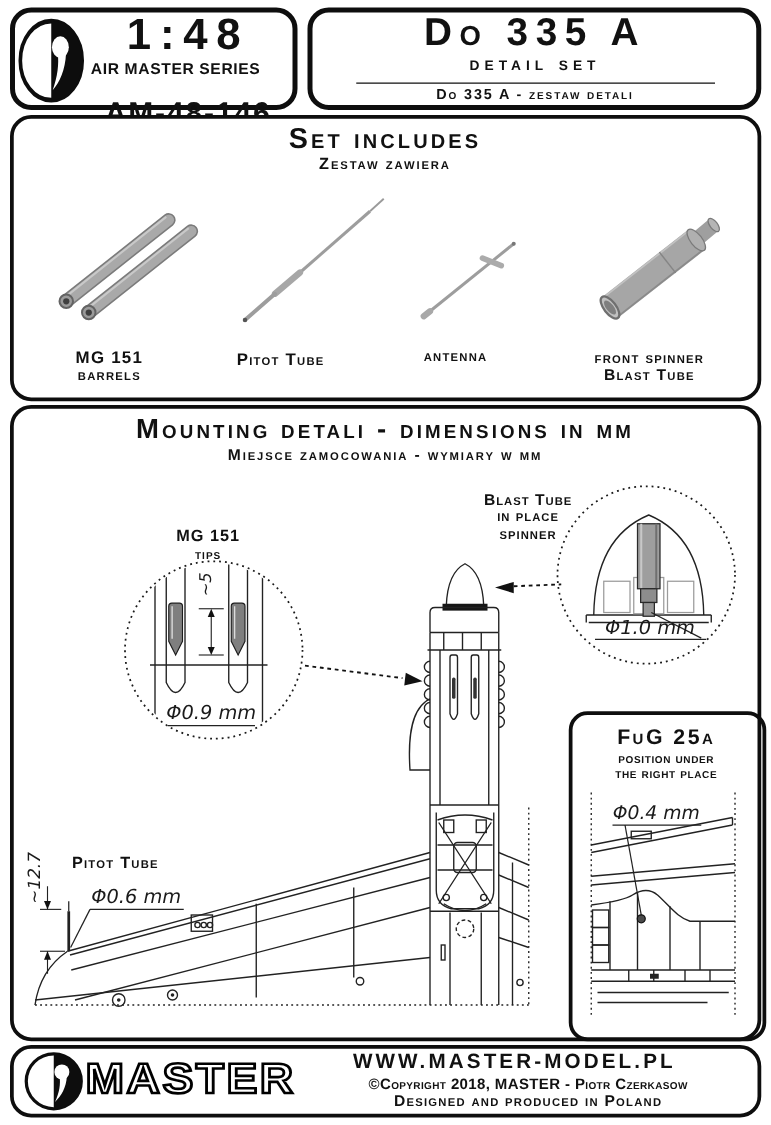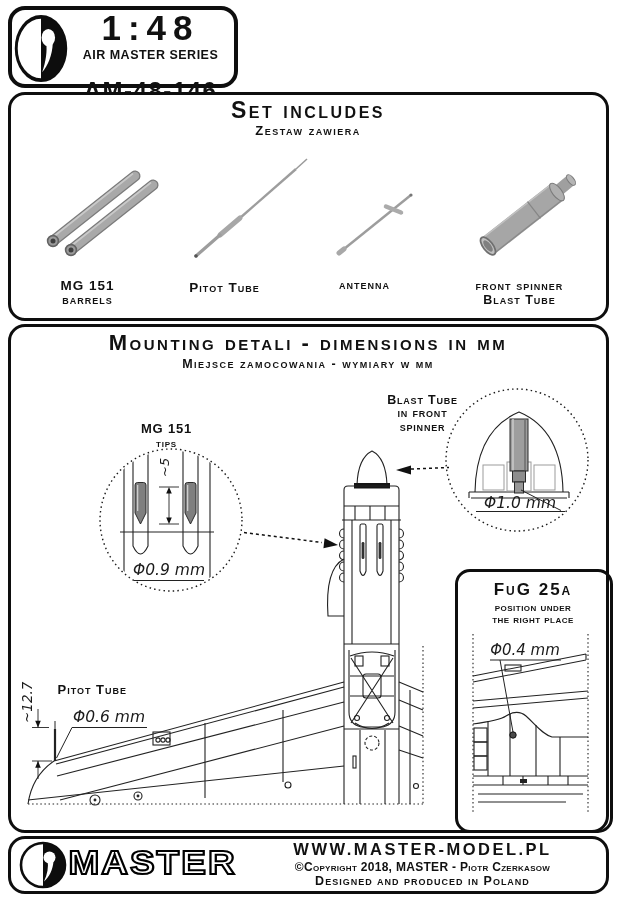--- a/index.html
+++ b/index.html
@@ -46,25 +46,33 @@
   <div class="box" style="left:8px;top:6px;width:230px;height:82px;border-width:4px;">
     <div class="inner" style="width:230px;height:82px;">
       <svg class="abs" style="left:5px;top:7px;" width="54" height="69" viewBox="0 0 48 48" preserveAspectRatio="none">
         <circle cx="24" cy="24" r="22" fill="#ffffff" stroke="#0d0d0d" stroke-width="2.6"></circle>
         <path d="M24,2 A22,22 0 0 1 24,46 Z" fill="#0d0d0d"></path>
         <path d="M24,4.5 A19.5,19.5 0 0 0 24,43.5 A12.5,12.5 0 0 1 24,4.5 Z" fill="#0d0d0d"></path>
         <circle cx="30.5" cy="16.5" r="6" fill="#ffffff"></circle>
         <path d="M34.5,20 C34,29 30,36 25,40.5 C28.5,33 29.6,26 28.6,19.5 Z" fill="#ffffff"></path>
       </svg>
       <div class="abs b ctr" style="left:58px;top:0;width:168px;font-size:35px;letter-spacing:7px;line-height:41px;">1:48</div>
-      <div class="abs b ctr" style="left:58px;top:42px;width:168px;font-size:12.5px;letter-spacing:0.5px;line-height:13px;">AIR MASTER SERIES</div>
+      <div class="abs b ctr" style="left:48px;top:42px;width:168px;font-size:12.5px;letter-spacing:0.5px;line-height:13px;">AIR MASTER SERIES</div>
       <div class="abs b ctr" style="left:54px;top:71px;width:176px;font-size:24px;letter-spacing:1.5px;line-height:26px;">AM-48-146</div>
     </div>
   </div>
 
+  <div class="box" style="left:246px;top:6px;width:363px;height:82px;border-width:4px;">
+    <div class="inner" style="width:363px;height:82px;">
+      <div class="abs b sc ctr" style="left:0;top:0;width:363px;font-size:31px;letter-spacing:6px;line-height:37px;">Do 335 A</div>
+      <div class="abs b sc ctr" style="left:0;top:36px;width:363px;font-size:16px;letter-spacing:4px;line-height:18px;">detail set</div>
+      <div class="abs" style="left:38px;top:59px;width:287px;border-top:1.8px solid #111;"></div>
+      <div class="abs b sc ctr" style="left:0;top:62px;width:363px;font-size:11.5px;letter-spacing:1.5px;line-height:14px;">Do 335 A - zestaw detali</div>
+    </div>
+  </div>
 
   <div class="box" style="left:8px;top:92px;width:601px;height:229px;">
     <div class="inner" style="height:229px;">
       <div class="abs title-lg" style="left:0;top:5px;width:601px;font-size:23px;">Set includes</div>
       <div class="abs b sc ctr" style="left:0;top:31px;width:601px;font-size:13px;letter-spacing:1.5px;">Zestaw zawiera</div>
 
       <svg style="left:0;top:0;" width="601" height="229" viewBox="0 0 601 229">
 
         <g>
           <line x1="127" y1="84" x2="45" y2="149" stroke="#7b7b7b" stroke-width="11" stroke-linecap="round"></line>
@@ -294,21 +302,21 @@
           <text class="dim" x="517" y="331" font-size="15" text-anchor="middle">Φ0.4 mm</text>
         </g>
       </svg>
 
       <div class="dlabel" style="left:89px;top:98px;width:140px;font-size:13px;line-height:14px;">
         <div>MG 151</div>
         <div style="font-size:12px">tips</div>
       </div>
       <div class="dlabel" style="left:345px;top:70px;width:140px;font-size:12.5px;line-height:13.5px;">
         <div>Blast Tube</div>
-        <div>in front</div>
+        <div>in place</div>
         <div>spinner</div>
       </div>
       <div class="dlabel" style="left:50px;top:358px;width:140px;font-size:13px;text-align:left;letter-spacing:1px;">Pitot Tube</div>
 
       <div class="abs" style="left:447px;top:245px;width:158px;height:264px;border:3.5px solid #0e0e0e;border-radius:15px;box-sizing:border-box;background:transparent;">
         <div class="abs b sc ctr" style="left:0;top:8px;width:151px;font-size:17px;letter-spacing:2px;">FuG 25a</div>
         <div class="abs b sc ctr" style="left:0;top:29px;width:151px;font-size:11px;letter-spacing:0.5px;">position under</div>
         <div class="abs b sc ctr" style="left:0;top:41px;width:151px;font-size:11px;letter-spacing:0.5px;">the right place</div>
       </div>
     </div>
@@ -317,19 +325,19 @@
   <div class="box" style="left:8px;top:836px;width:601px;height:58px;">
     <div class="inner" style="height:58px;">
       <svg class="abs" style="left:11px;top:5px;" width="48" height="48" viewBox="0 0 48 48">
         <circle cx="24" cy="24" r="22" fill="#ffffff" stroke="#0d0d0d" stroke-width="2.6"></circle>
         <path d="M24,2 A22,22 0 0 1 24,46 Z" fill="#0d0d0d"></path>
         <path d="M24,4.5 A19.5,19.5 0 0 0 24,43.5 A12.5,12.5 0 0 1 24,4.5 Z" fill="#0d0d0d"></path>
         <circle cx="30.5" cy="16.5" r="6" fill="#ffffff"></circle>
         <path d="M34.5,20 C34,29 30,36 25,40.5 C28.5,33 29.6,26 28.6,19.5 Z" fill="#ffffff"></path>
       </svg>
       <div class="abs ctr brand-outline" style="left:56px;top:5px;width:178px;font-size:37px;letter-spacing:2px;line-height:44px;transform:scaleY(0.92);font-family:'Liberation Sans',sans-serif;">MASTER</div>
-      <div class="abs b ctr" style="left:235px;top:4px;width:360px;font-size:16.5px;letter-spacing:2.5px;line-height:19px;">WWW.MASTER-MODEL.PL</div>
+      <div class="abs b ctr" style="left:224px;top:4px;width:360px;font-size:16.5px;letter-spacing:2.5px;line-height:19px;">WWW.MASTER-MODEL.PL</div>
       <div class="abs b sc ctr" style="left:235px;top:24px;width:360px;font-size:12px;letter-spacing:0.3px;line-height:14px;">©Copyright 2018, MASTER - Piotr Czerkasow</div>
       <div class="abs b sc ctr" style="left:235px;top:38px;width:360px;font-size:12.5px;letter-spacing:1px;line-height:14px;">Designed and produced in Poland</div>
     </div>
   </div>
 
 </div>
 
 </body></html>

